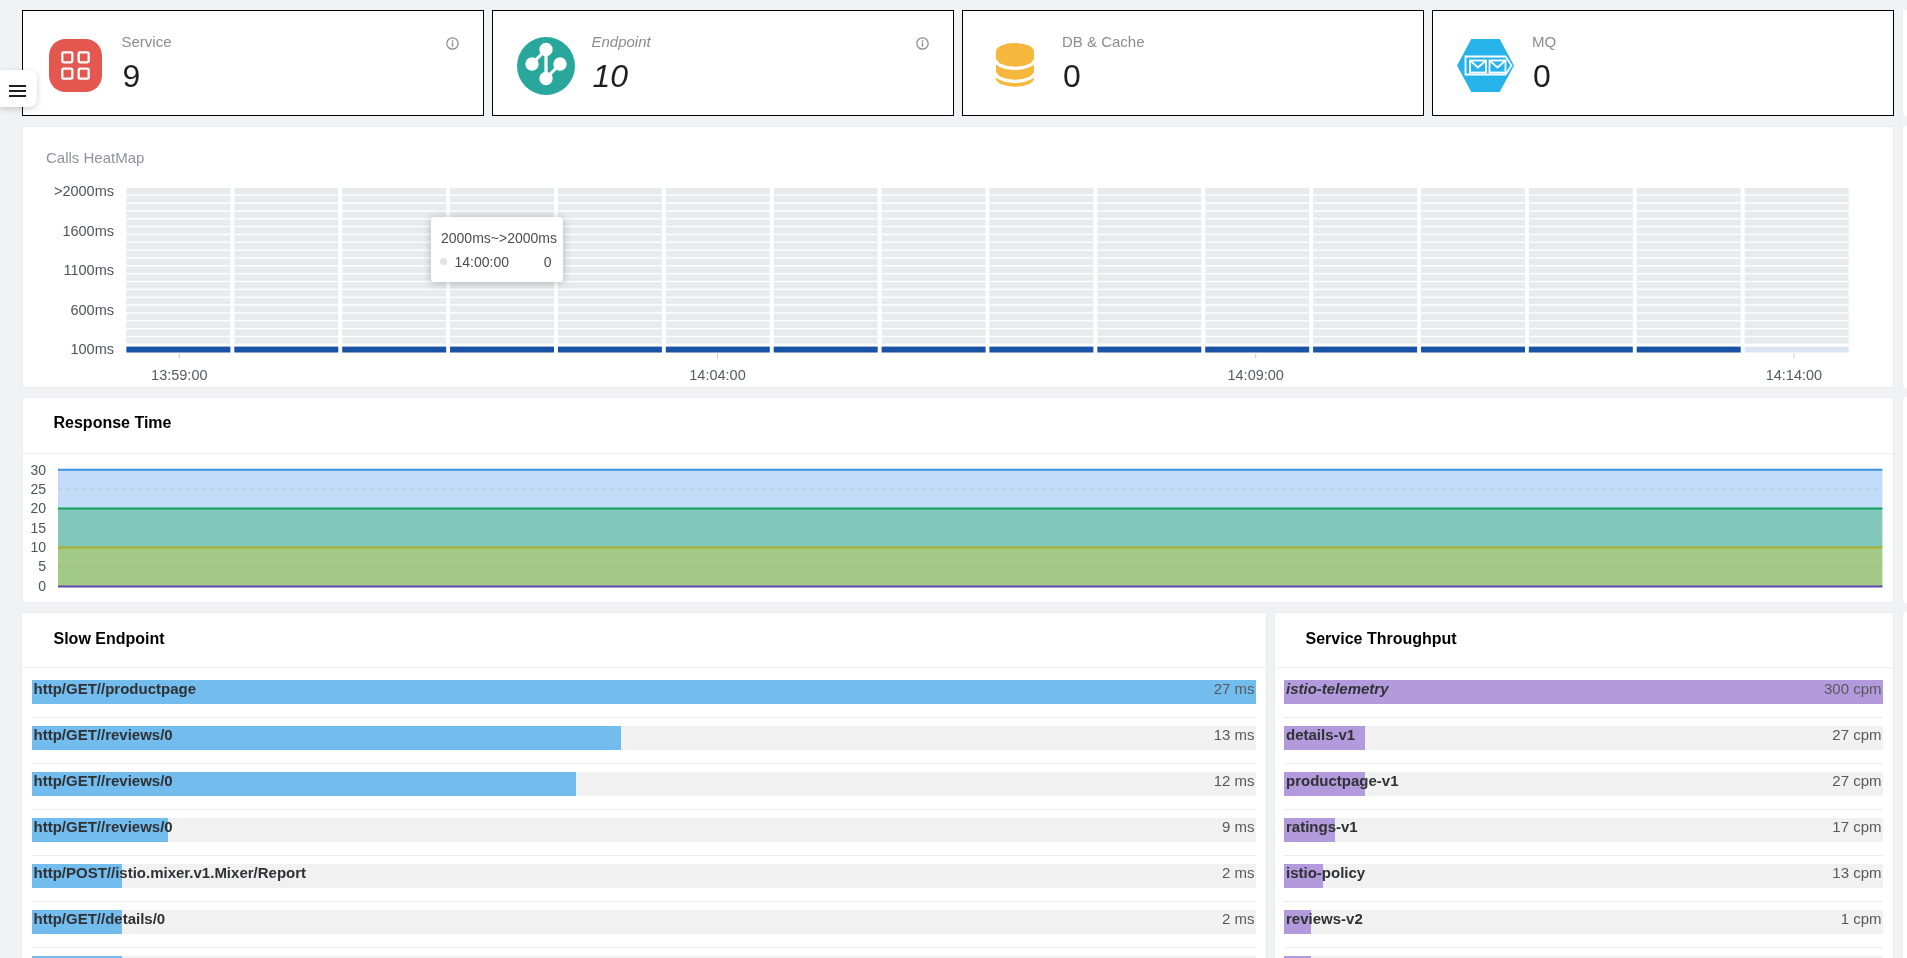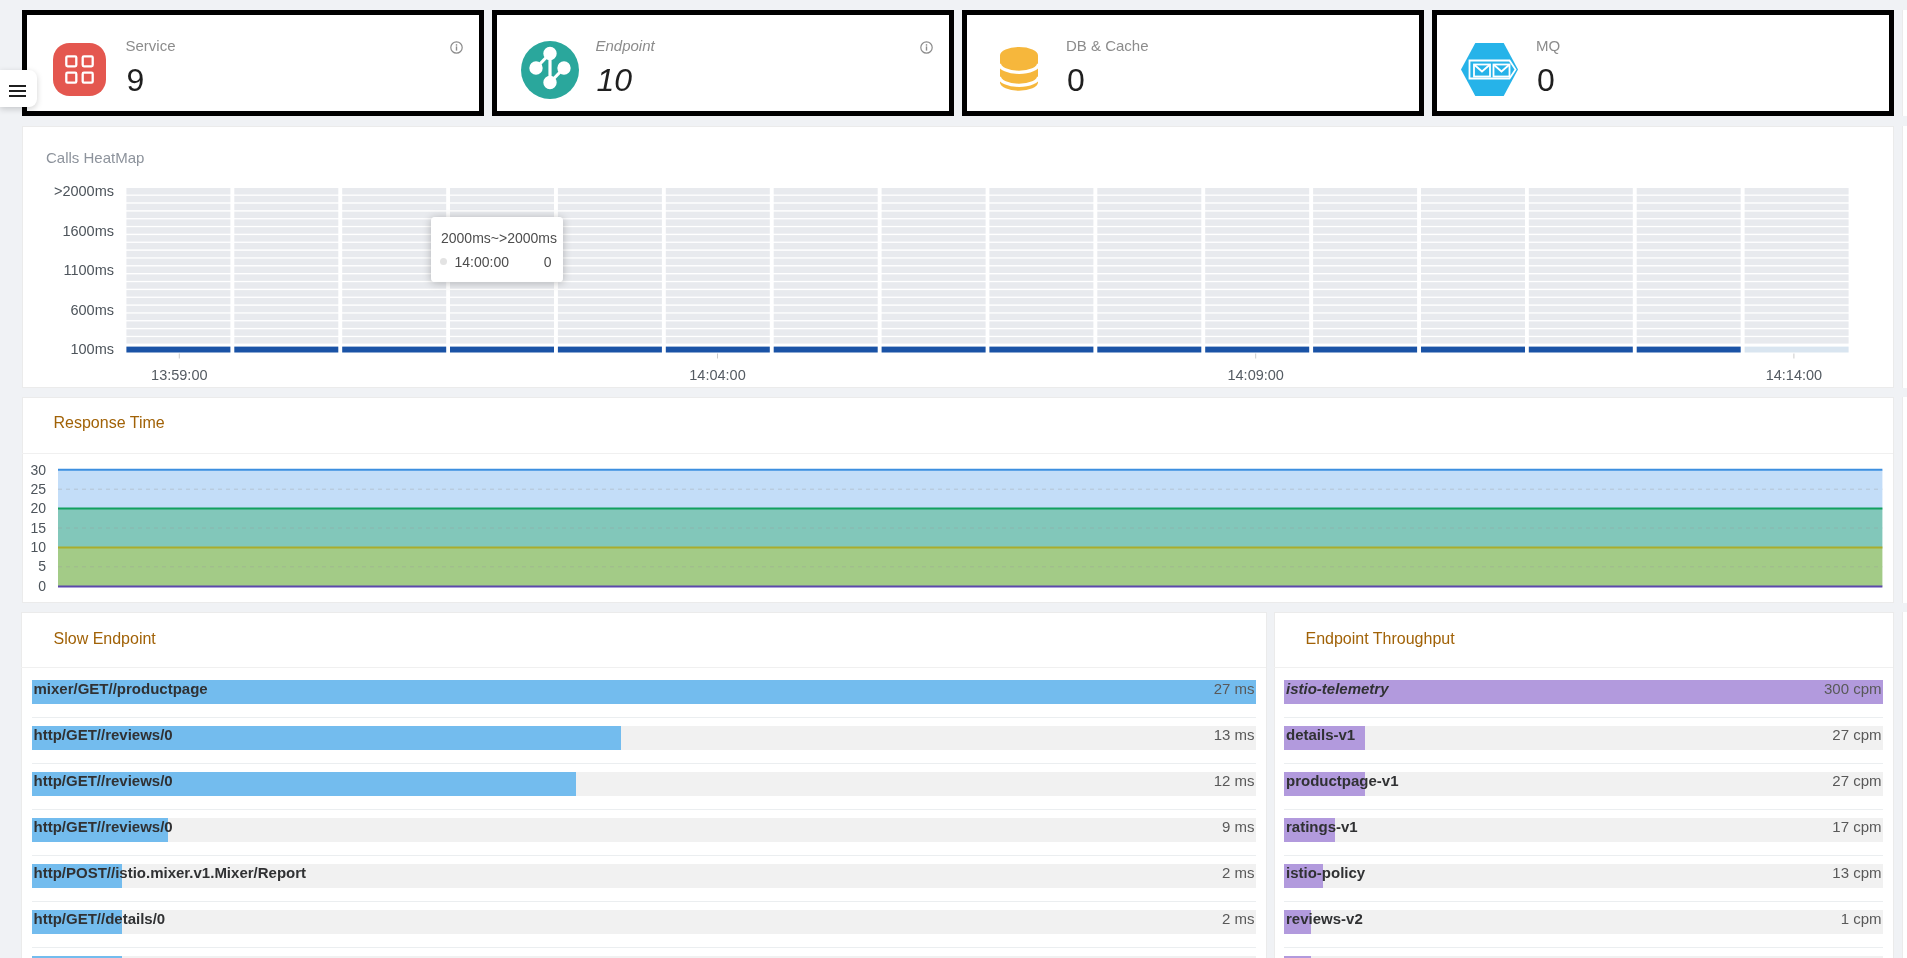--- a/index.html
+++ b/index.html
@@ -1,20 +1,20 @@
 <!DOCTYPE html>
 <html><head>
 <meta charset="utf-8">
 <style>
 * { margin:0; padding:0; box-sizing:border-box; }
 html,body { width:1907px; height:958px; background:#f0f2f5; font-family:"Liberation Sans",sans-serif; overflow:hidden; position:relative; }
 .panel { position:absolute; background:#fff; border:1px solid #ebebeb; }
-.ptitle { position:absolute; font-size:16px; font-weight:400; color:#a16207;text-align:center; }
+.ptitle { position:absolute; font-size:16px; font-weight:700; color:#000000;text-align:center; }
 .gtitle { position:absolute; font-size:15px; color:#8d939c; }
-.card { position:absolute; top:10px; height:106px; background:#fff; border:5px solid #000000; }
+.card { position:absolute; top:10px; height:106px; background:#fff; border:1px solid #000000; }
 .clabel { position:absolute; left:99px; top:22px; font-size:15px; color:#8c8c8c; }
 .cnum { position:absolute; left:100px; top:47px; font-size:32px; color:#1f1f1f; }
 .row-label { position:absolute; font-size:15px; font-weight:700; color:#303133; }
 .row-val { position:absolute; font-size:15px; color:#595959; text-align:right; }
 .bar-track { position:absolute; height:24px; background:#f1f1f1; }
 .bar-fill { position:absolute; height:24px; }
 .rowsep { position:absolute; height:1px; background:#ebeef0; }
 </style>
 </head>
 <body>
@@ -483,21 +483,21 @@
     <text x="46" y="571.3">5</text>
     <text x="46" y="590.6">0</text>
   </g>
 </svg>
 
 <div class="panel" style="left:20.5px; top:612px; width:1246px; height:400px;"></div>
 <div class="ptitle" style="left:53.5px; top:630px;">Slow Endpoint</div>
 <div style="position:absolute;left:21px;top:667px;width:1245px;height:1px;background:#f0f0f0;"></div>
 <div class="bar-track" style="left:31.5px;top:680.0px;width:1224px;"></div>
 <div class="bar-fill" style="left:31.5px;top:680.0px;width:1224.0px;background:#73bcee;"></div>
-<div class="row-label" style="left:33.5px;top:680.0px;">mixer/GET//productpage</div>
+<div class="row-label" style="left:33.5px;top:680.0px;">http/GET//productpage</div>
 <div class="row-val" style="left:31.5px;top:680.0px;width:1223px;">27 ms</div>
 <div class="rowsep" style="left:31.5px;top:716.5px;width:1224px;"></div>
 <div class="bar-track" style="left:31.5px;top:726.0px;width:1224px;"></div>
 <div class="bar-fill" style="left:31.5px;top:726.0px;width:589.3px;background:#73bcee;"></div>
 <div class="row-label" style="left:33.5px;top:726.0px;">http/GET//reviews/0</div>
 <div class="row-val" style="left:31.5px;top:726.0px;width:1223px;">13 ms</div>
 <div class="rowsep" style="left:31.5px;top:762.5px;width:1224px;"></div>
 <div class="bar-track" style="left:31.5px;top:772.0px;width:1224px;"></div>
 <div class="bar-fill" style="left:31.5px;top:772.0px;width:544.0px;background:#73bcee;"></div>
 <div class="row-label" style="left:33.5px;top:772.0px;">http/GET//reviews/0</div>
@@ -515,21 +515,21 @@
 <div class="rowsep" style="left:31.5px;top:900.5px;width:1224px;"></div>
 <div class="bar-track" style="left:31.5px;top:910.0px;width:1224px;"></div>
 <div class="bar-fill" style="left:31.5px;top:910.0px;width:90.7px;background:#73bcee;"></div>
 <div class="row-label" style="left:33.5px;top:910.0px;">http/GET//details/0</div>
 <div class="row-val" style="left:31.5px;top:910.0px;width:1223px;">2 ms</div>
 <div class="rowsep" style="left:31.5px;top:946.5px;width:1224px;"></div>
 <div class="bar-track" style="left:31.5px;top:956.0px;width:1224px;height:2px;"></div>
 <div class="bar-fill" style="left:31.5px;top:956.0px;width:90px;height:2px;background:#73bcee;"></div>
 
 <div class="panel" style="left:1273.5px; top:612px; width:620px; height:400px;"></div>
-<div class="ptitle" style="left:1305.5px; top:630px;">Endpoint Throughput</div>
+<div class="ptitle" style="left:1305.5px; top:630px;">Service Throughput</div>
 <div style="position:absolute;left:1274px;top:667px;width:619px;height:1px;background:#f0f0f0;"></div>
 <div class="bar-track" style="left:1284px;top:680.0px;width:598.5px;"></div>
 <div class="bar-fill" style="left:1284px;top:680.0px;width:598.5px;background:#b29add;"></div>
 <div class="row-label" style="left:1286px;top:680.0px;font-style:italic;">istio-telemetry</div>
 <div class="row-val" style="left:1284px;top:680.0px;width:597.5px;">300 cpm</div>
 <div class="rowsep" style="left:1284px;top:716.5px;width:598.5px;"></div>
 <div class="bar-track" style="left:1284px;top:726.0px;width:598.5px;"></div>
 <div class="bar-fill" style="left:1284px;top:726.0px;width:80.8px;background:#b29add;"></div>
 <div class="row-label" style="left:1286px;top:726.0px;text-align:right;">details-v1</div>
 <div class="row-val" style="left:1284px;top:726.0px;width:597.5px;">27 cpm</div>

